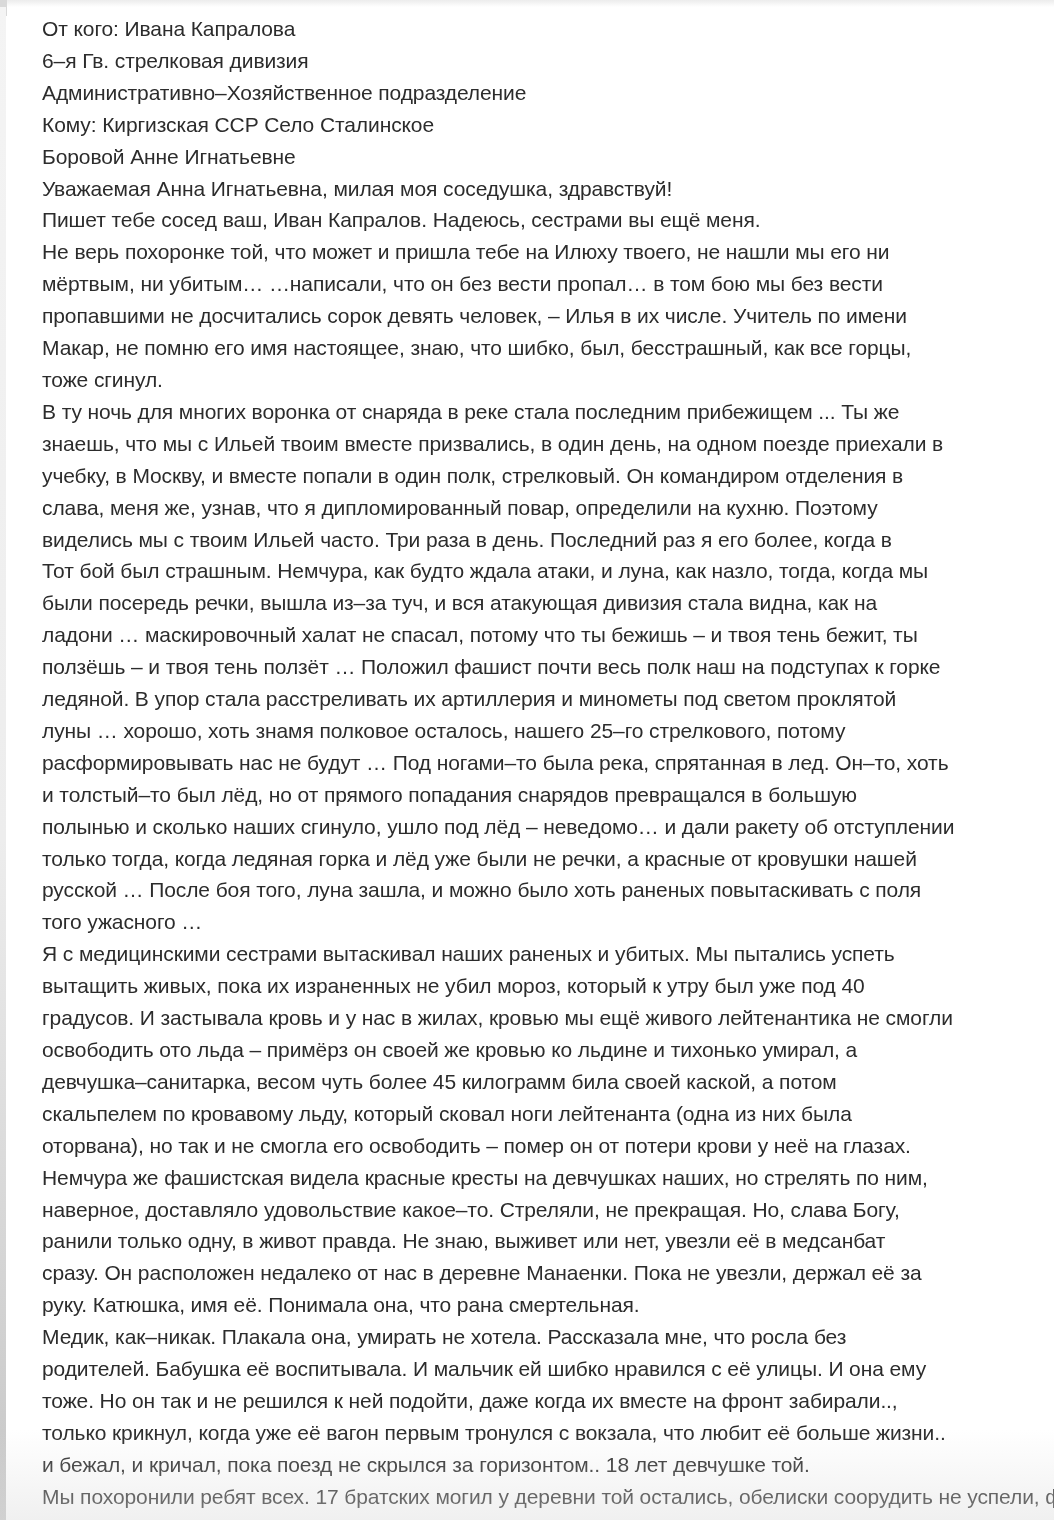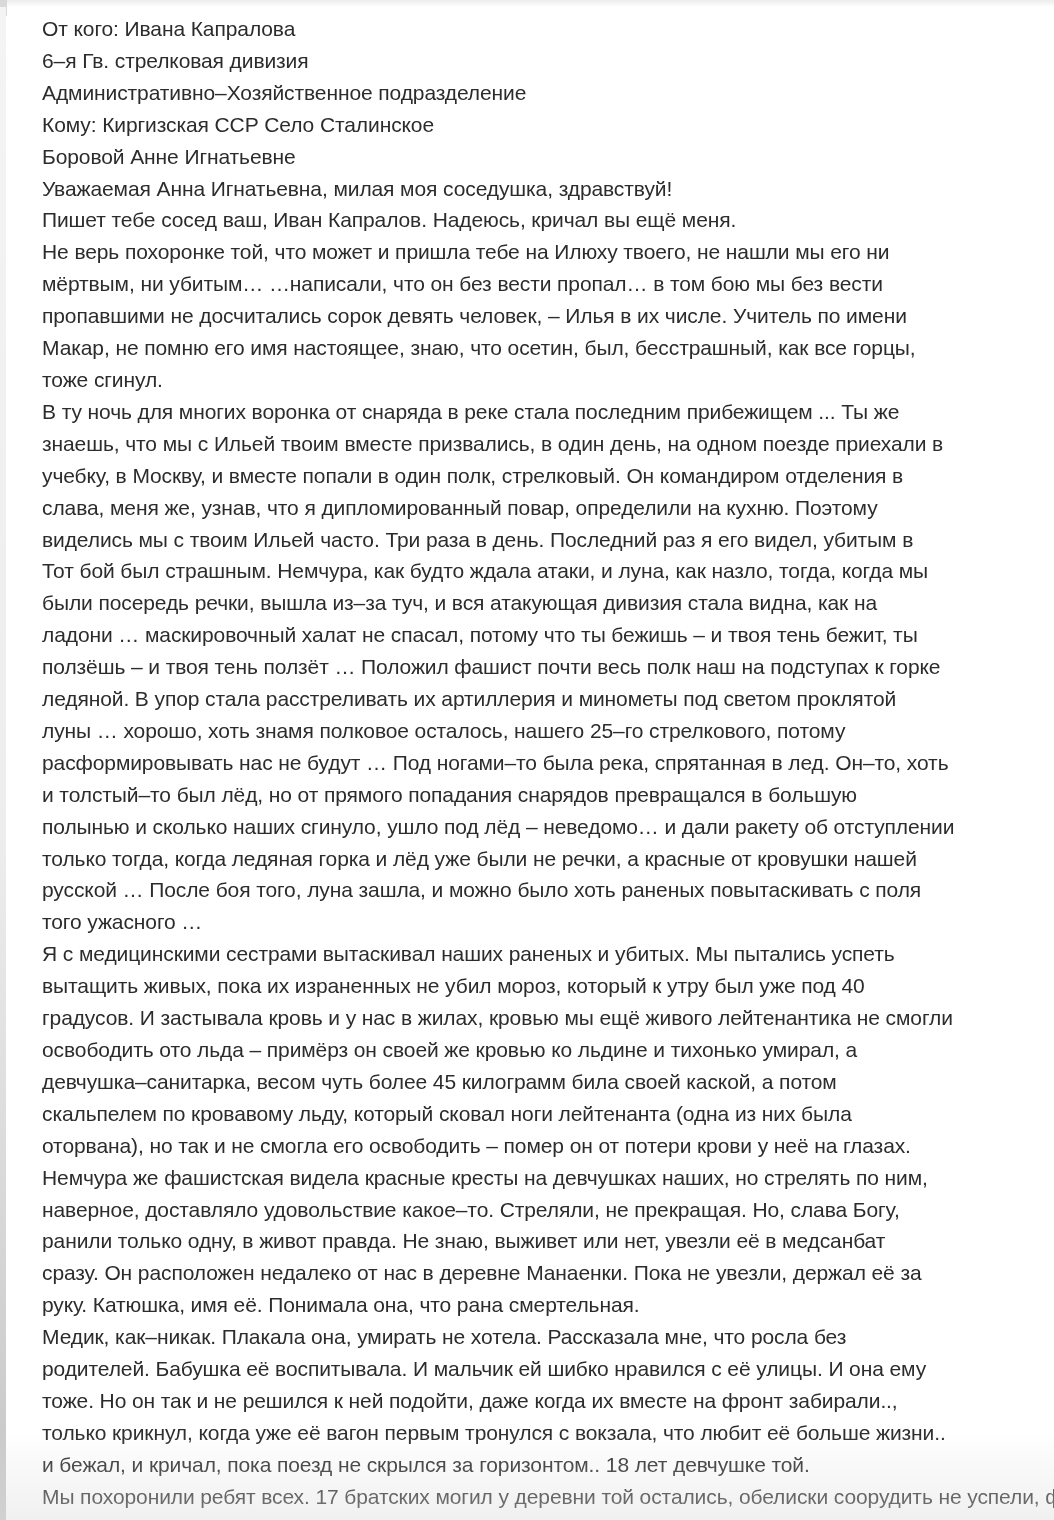--- a/index.html
+++ b/index.html
@@ -70,31 +70,31 @@
 <body>
 
 <div class="letter-page">
   <div class="letter-body" id="letter-body">
       <div class="line">От кого: Ивана Капралова</div>
       <div class="line">6–я Гв. стрелковая дивизия</div>
       <div class="line">Административно–Хозяйственное подразделение</div>
       <div class="line">Кому: Киргизская ССР Село Сталинское</div>
       <div class="line">Боровой Анне Игнатьевне</div>
       <div class="line">Уважаемая Анна Игнатьевна, милая моя соседушка, здравствуй!</div>
-      <div class="line">Пишет тебе сосед ваш, Иван Капралов. Надеюсь, кричал вы ещё меня.</div>
+      <div class="line">Пишет тебе сосед ваш, Иван Капралов. Надеюсь, сестрами вы ещё меня.</div>
       <div class="line">Не верь похоронке той, что может и пришла тебе на Илюху твоего, не нашли мы его ни</div>
       <div class="line">мёртвым, ни убитым… …написали, что он без вести пропал… в том бою мы без вести</div>
       <div class="line">пропавшими не досчитались сорок девять человек, – Илья в их числе. Учитель по имени</div>
-      <div class="line">Макар, не помню его имя настоящее, знаю, что осетин, был, бесстрашный, как все горцы,</div>
+      <div class="line">Макар, не помню его имя настоящее, знаю, что шибко, был, бесстрашный, как все горцы,</div>
       <div class="line">тоже сгинул.</div>
       <div class="line">В ту ночь для многих воронка от снаряда в реке стала последним прибежищем ... Ты же</div>
       <div class="line">знаешь, что мы с Ильей твоим вместе призвались, в один день, на одном поезде приехали в</div>
       <div class="line">учебку, в Москву, и вместе попали в один полк, стрелковый. Он командиром отделения в</div>
       <div class="line">слава, меня же, узнав, что я дипломированный повар, определили на кухню. Поэтому</div>
-      <div class="line">виделись мы с твоим Ильей часто. Три раза в день. Последний раз я его видел, убитым в</div>
+      <div class="line">виделись мы с твоим Ильей часто. Три раза в день. Последний раз я его более, когда в</div>
       <div class="line">Тот бой был страшным. Немчура, как будто ждала атаки, и луна, как назло, тогда, когда мы</div>
       <div class="line">были посередь речки, вышла из–за туч, и вся атакующая дивизия стала видна, как на</div>
       <div class="line">ладони … маскировочный халат не спасал, потому что ты бежишь – и твоя тень бежит, ты</div>
       <div class="line">ползёшь – и твоя тень ползёт … Положил фашист почти весь полк наш на подступах к горке</div>
       <div class="line">ледяной. В упор стала расстреливать их артиллерия и минометы под светом проклятой</div>
       <div class="line">луны … хорошо, хоть знамя полковое осталось, нашего 25–го стрелкового, потому</div>
       <div class="line">расформировывать нас не будут … Под ногами–то была река, спрятанная в лед. Он–то, хоть</div>
       <div class="line">и толстый–то был лёд, но от прямого попадания снарядов превращался в большую</div>
       <div class="line">полынью и сколько наших сгинуло, ушло под лёд – неведомо… и дали ракету об отступлении</div>
       <div class="line">только тогда, когда ледяная горка и лёд уже были не речки, а красные от кровушки нашей</div>

